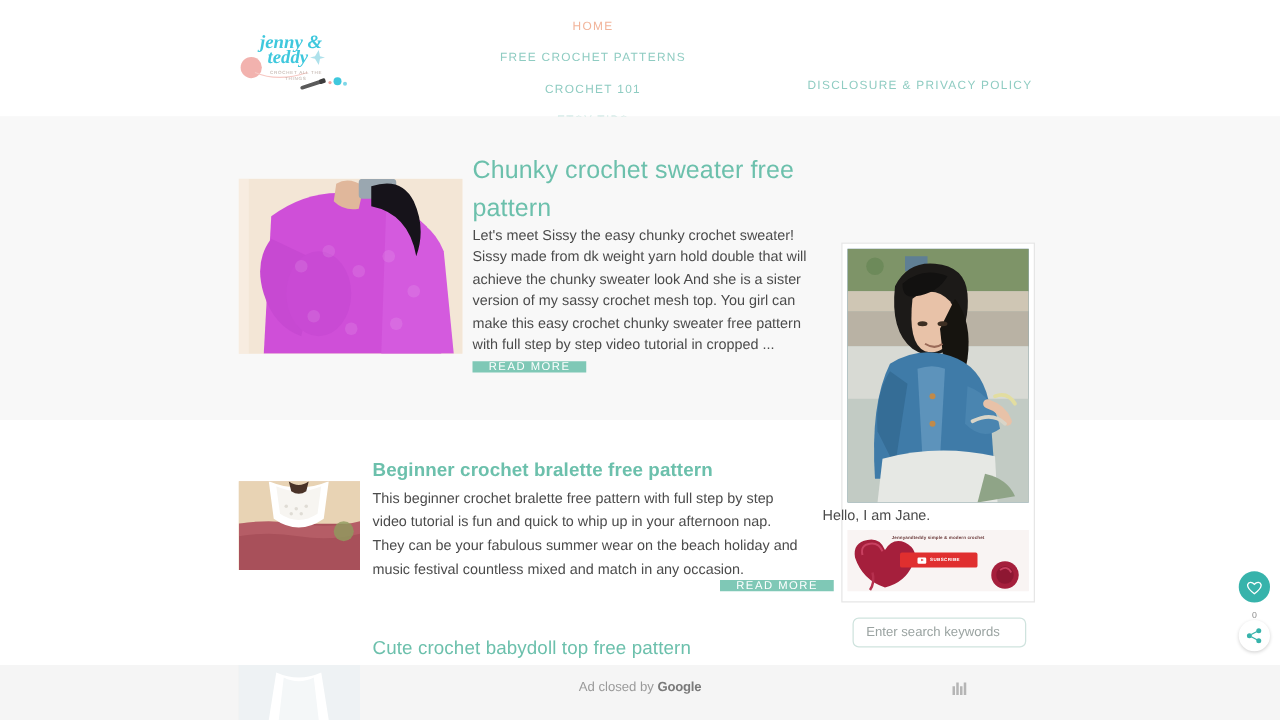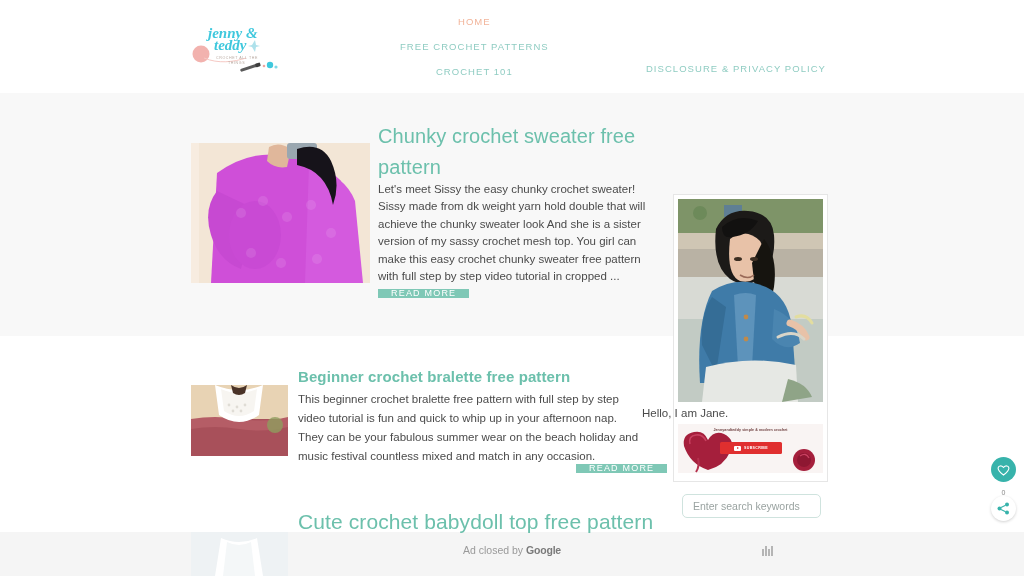--- a/index.html
+++ b/index.html
@@ -89,38 +89,38 @@
   }
   .post2-excerpt {
     position: absolute; left: 298px; top: 390px; width: 346px;
     font-size: 11.5px; line-height: 19px; color: #4b4b4b;
   }
   .btn2 { left: 576px; top: 464px; }
 
   
   .post3-title {
     position: absolute; left: 298px; top: 510px; width: 360px;
-    font-size: 21px; color: #6cc0ac; font-weight: 400; letter-spacing: 0.1px;
+    font-size: 15px; color: #6cc0ac; font-weight: 400; letter-spacing: 0.1px;
   }
   .post3-thumb {
     position: absolute; left: 191px; top: 532px; width: 97px; height: 44px;
     overflow:hidden; background:#e9eef0;
   }
 
   
   .sidebar-card {
     position: absolute; left: 673px; top: 194px; width: 155px; height: 288px;
     background: #ffffff; border: 1px solid #e6e6e6;
   }
   .about-photo {
     position: absolute; left: 678px; top: 199px; width: 145px; height: 203px;
     overflow: hidden; background:#5b7f8c;
   }
   .about-text {
-    position: absolute; left: 642px; top: 406px; width: 145px;
+    position: absolute; left: 658px; top: 406px; width: 145px;
     font-size: 11.5px; color: #4b4b4b; line-height: 14px;
   }
   .yt-banner {
     position: absolute; left: 678px; top: 424px; width: 145px; height: 49px;
     overflow: hidden; background: #f7f2f2;
   }
   .yt-caption {
     position: absolute; top: 4px; left: 0; width: 145px; text-align: center;
     font-size: 3.6px; color: #6b3b3b; letter-spacing: 0.1px; font-weight: bold;
   }

